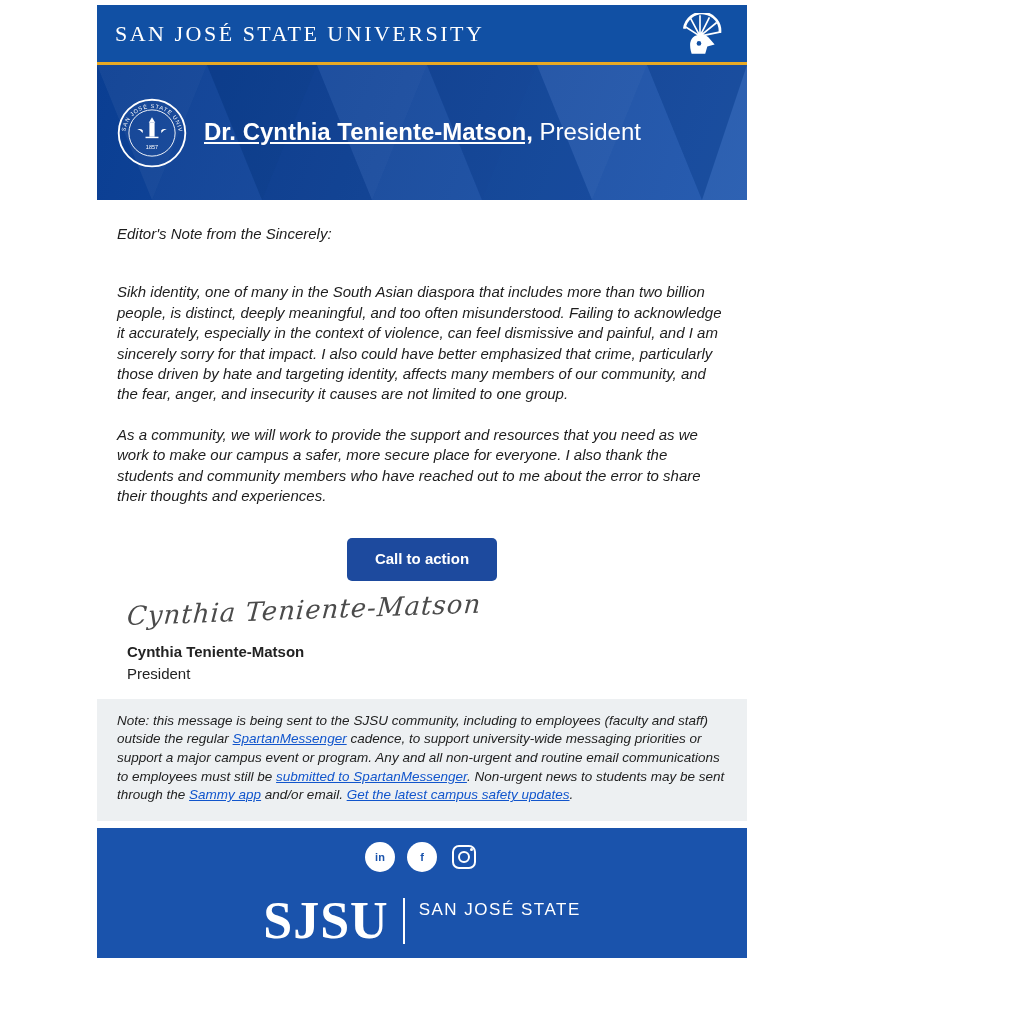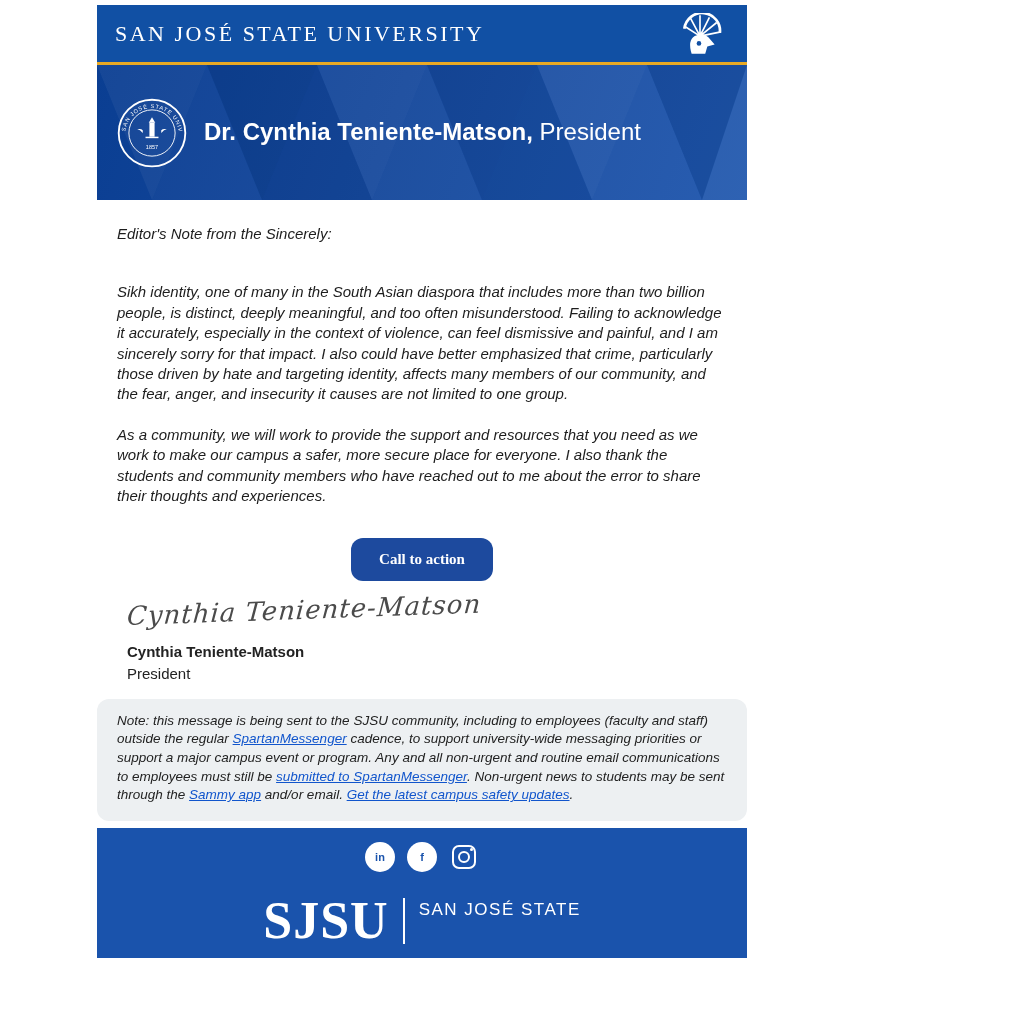--- a/index.html
+++ b/index.html
@@ -36,21 +36,21 @@
     background: linear-gradient(110deg, #0a3e92 0%, #15489c 45%, #1d55ad 100%);
     position: relative;
     display: flex; align-items: center;
     padding: 0 18px;
     overflow: hidden;
   }
   .pattern { position: absolute; inset: 0; width: 100%; height: 100%; }
   .seal { position: relative; z-index: 1; margin-right: 15px; flex: 0 0 auto; }
   .seal svg { display: block; }
   .banner-title { position: relative; z-index: 1; color: #ffffff; font-size: 24px; line-height: 1.2; }
-  .banner-title .bold { font-weight: 700; }
+  .banner-title .bold { font-weight: 700; text-decoration: underline; }
 
   
   .content {
     padding: 24px 20px 0;
     font-style: italic;
     font-size: 15px;
     line-height: 1.36;
     color: #1d1d1d;
   }
   .note-head { margin: 0 0 38px; }
@@ -59,24 +59,23 @@
   .p3 { margin: 0 0 32px; }
 
   .cta-row { text-align: center; margin: 0 0 18px; font-style: normal; }
   .cta {
     display: inline-block;
     background: #1d4a9e;
     color: #ffffff;
     font-weight: 700;
     font-size: 15px;
     padding: 11px 28px;
-    border-radius: 12px;
+    border-radius: 5px;
     text-decoration: none;
     cursor: pointer;
-    font-family: Liberation Serif, serif;
   }
 
   .sig-block { font-style: normal; padding-left: 10px; color: #222222; }
   .closing { margin: 0; font-size: 15px; }
   .signature {
     font-family: "DejaVu Serif", serif;
     font-style: italic;
     font-size: 26px;
     color: #4b4b4b;
     letter-spacing: 1px;
@@ -90,21 +89,20 @@
 
   
   .note-box {
     background: #edf0f2;
     padding: 13px 20px 16px;
     font-style: italic;
     font-size: 13.5px;
     line-height: 1.38;
     color: #222222;
     margin-top: 2px;
-    border-radius: 12px;
   }
   .note-box p { margin: 0; }
   .lnk { color: #1155cc; text-decoration: underline; cursor: pointer; }
 
   
   .footer {
     background: #1a53ac;
     margin-top: 7px;
     padding-top: 14px;
     height: 130px;

